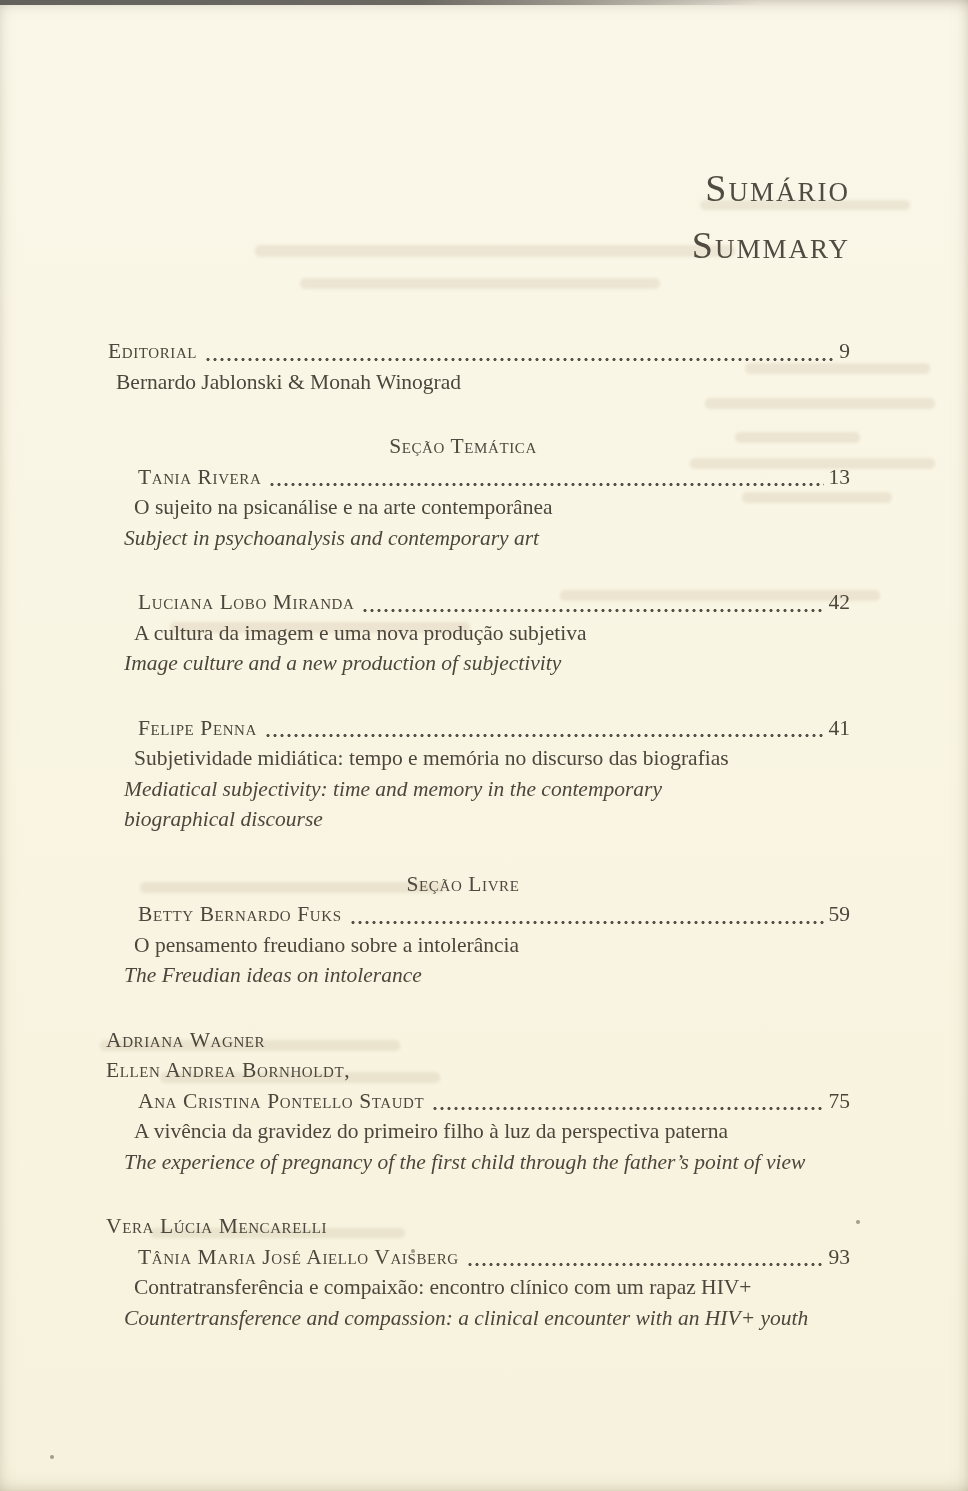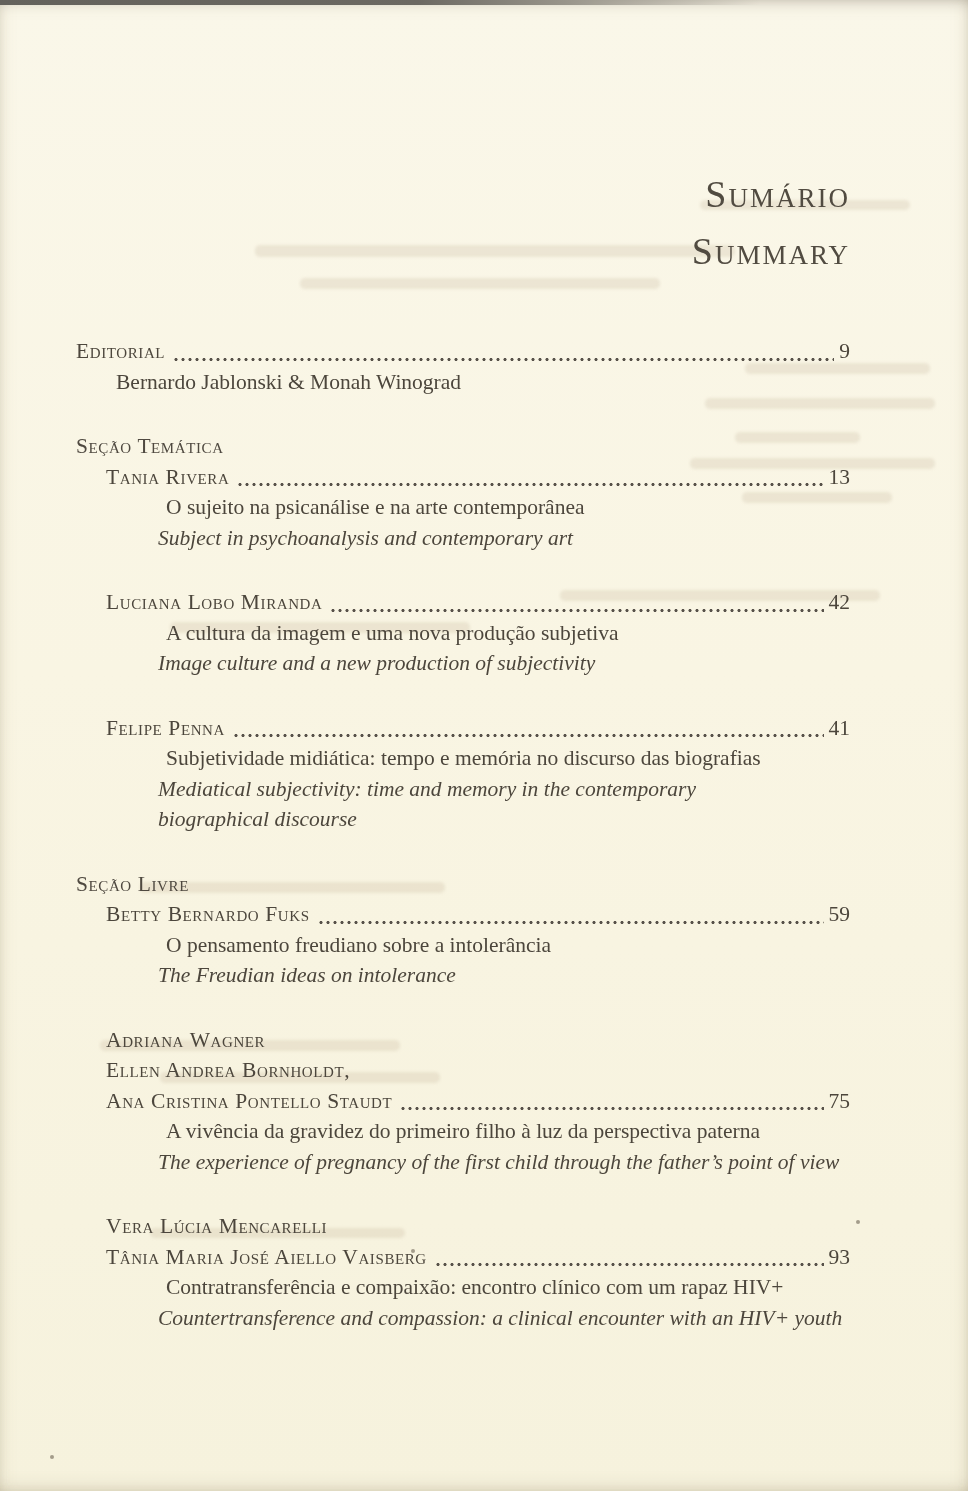--- a/index.html
+++ b/index.html
@@ -20,59 +20,60 @@
     font-family: "Liberation Serif", "DejaVu Serif", serif;
     color: #4c463c;
   }
   .scan-bar {
     position: absolute; top: 0; left: 0;
     width: 760px; height: 5px;
     background: linear-gradient(90deg, #63615c 0%, #6b6862 55%, #9a968c 75%, rgba(154,150,140,0) 100%);
   }
   .heading {
     position: absolute;
-    top: 166px; right: 118px;
+    top: 160px; right: 118px;
     text-align: right;
     font-variant: small-caps;
     font-size: 38px;
     line-height: 57px;
     letter-spacing: 2px;
     color: #514b41;
   }
   .toc {
     position: absolute;
     left: 76px; top: 336px;
     width: 774px;
     font-size: 21.5px;
     line-height: 30.5px;
   }
   .sec-heading {
     font-variant: small-caps;
     letter-spacing: .6px;
     color: #4f4940;
+    text-align: center;
   }
   .item { margin-bottom: 34px; }
   .names { margin-left: 30px; font-variant: small-caps; letter-spacing: .6px; }
   .item.no-ind .names { margin-left: 0; }
   .name-row { display: flex; align-items: baseline; }
-  .name-row .nm { white-space: nowrap; }
+  .name-row .nm { white-space: nowrap; margin-left: 32px; }
   .leader {
     flex: 1 1 auto;
     align-self: flex-end;
     height: 5px;
     margin: 0 5px 5px 9px;
     background-image: radial-gradient(circle at 2px 2.5px, #58524a 1.25px, rgba(0,0,0,0) 1.9px);
     background-size: 7px 5px;
     background-repeat: repeat-x;
     background-position: left bottom;
   }
   .pagenum { white-space: nowrap; font-variant: normal; letter-spacing: 0; }
   .credit { margin-left: 40px; }
-  .line-pt { margin-left: 90px; }
-  .line-en { margin-left: 82px; font-style: italic; }
+  .line-pt { margin-left: 58px; }
+  .line-en { margin-left: 48px; font-style: italic; }
   .ghost {
     position: absolute;
     background: rgba(168,146,110,0.16);
     border-radius: 5px;
     filter: blur(1.4px);
     pointer-events: none;
   }
   .speck {
     position: absolute;
     width: 4px; height: 4px;

